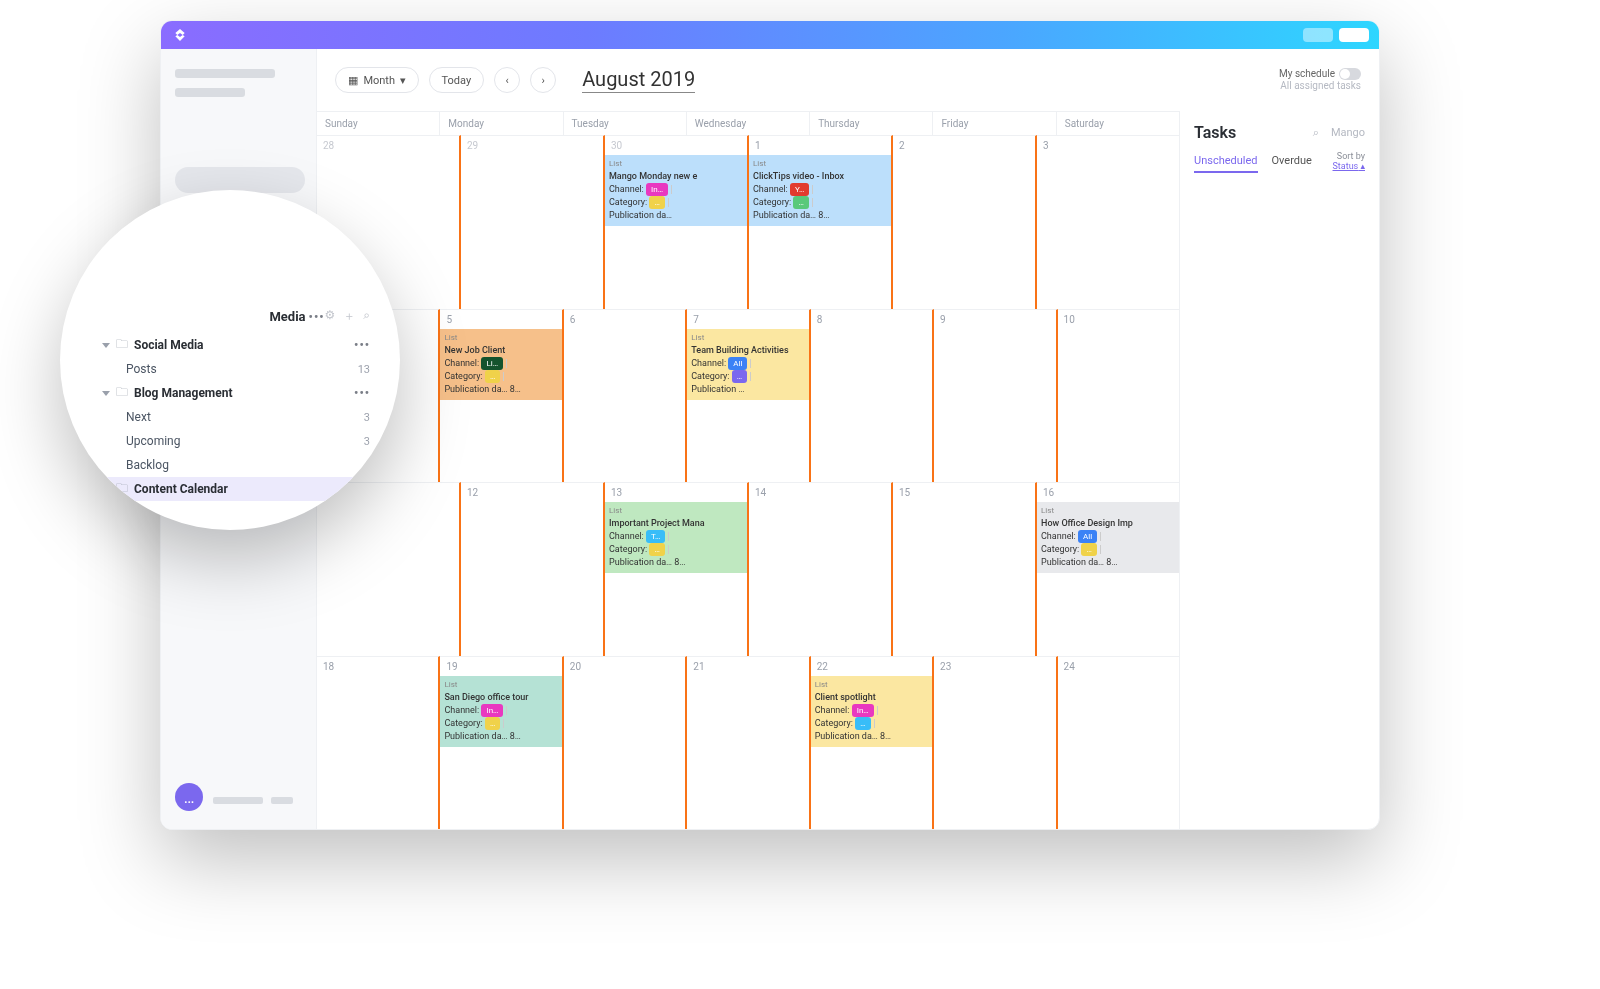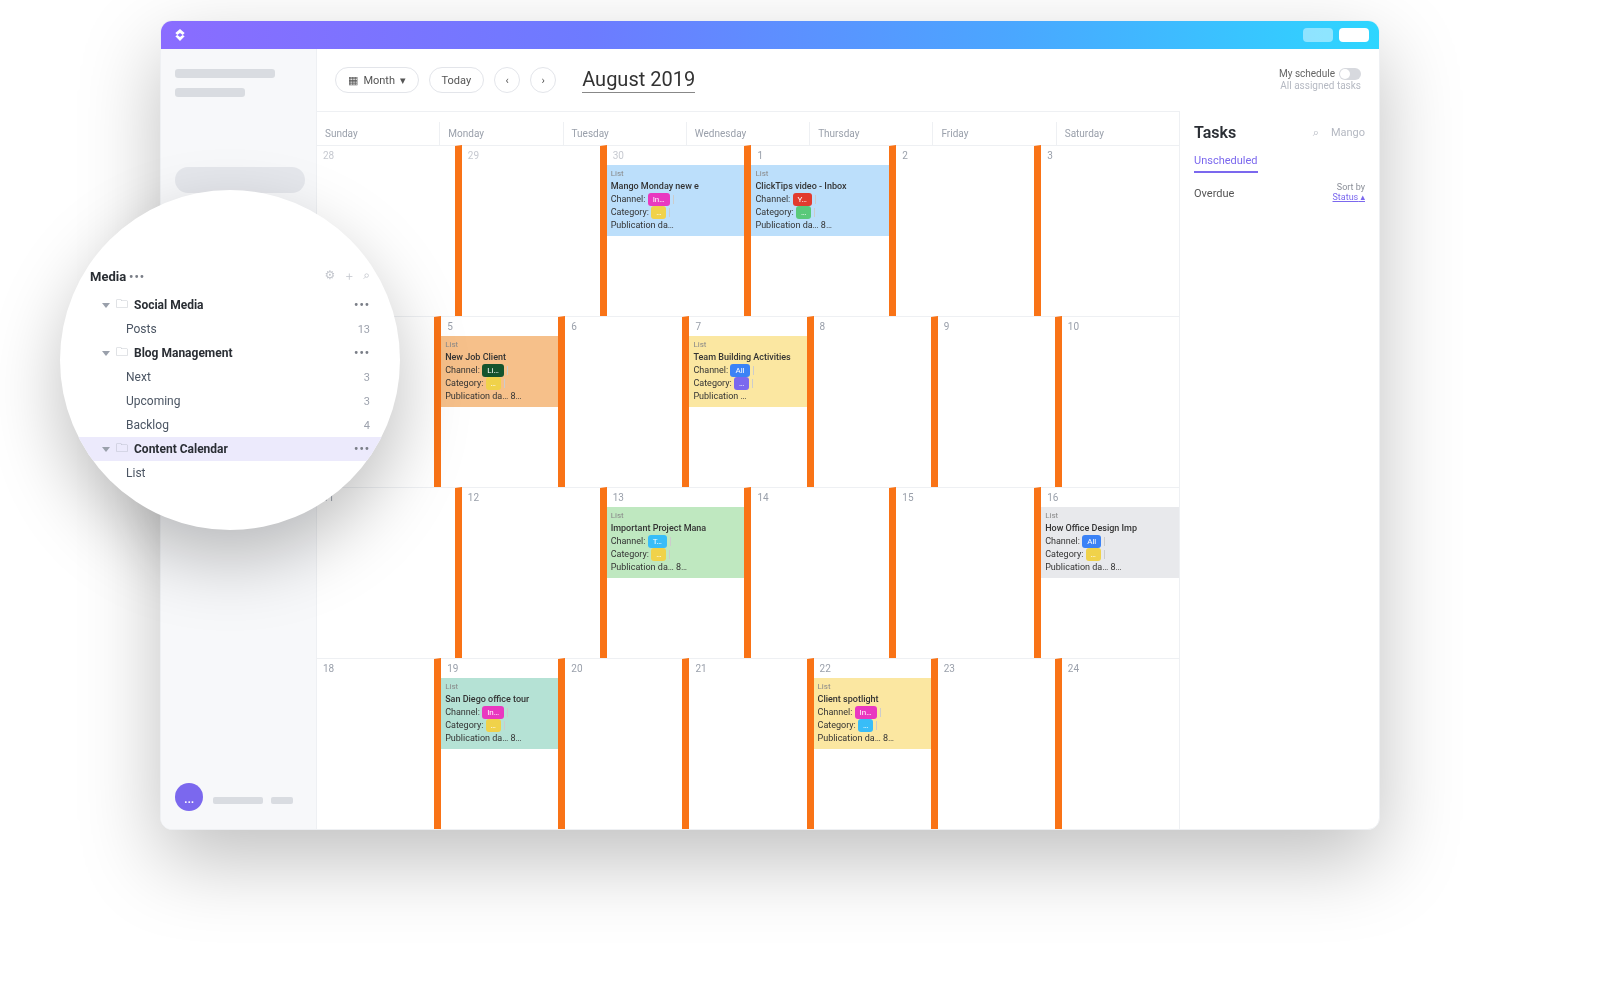--- a/index.html
+++ b/index.html
@@ -28,49 +28,49 @@
   .btn.icon-only{width:26px;padding:0;justify-content:center;}
   .title{font-size:20px;color:#333;border-bottom:1px solid #888;padding-bottom:1px;margin-left:16px;}
   .spacer{flex:1;}
   .schedule{text-align:right;font-size:10px;color:#666;line-height:12px;}
   .toggle{width:22px;height:12px;border-radius:6px;background:#d7d9de;display:inline-block;vertical-align:middle;margin-left:4px;position:relative;}
   .toggle::after{content:"";position:absolute;left:1px;top:1px;width:10px;height:10px;border-radius:50%;background:#fff;}
   .schedule .sub{color:#b5b9c2;margin-left:12px;}
   
   .cal-wrap{flex:1;display:flex;}
   .calendar{flex:1;display:flex;flex-direction:column;border-top:1px solid #eef0f3;}
-  .hdr{display:flex;margin-top:10px;}
+  .hdr{display:flex;}
   .hdr .cell{flex:1;font-size:10px;color:#9aa0ab;padding:6px 8px;border-right:1px solid #eef0f3;}
   .hdr .cell:last-child{border-right:none;}
   .row{display:flex;flex:1;min-height:112px;}
-  .dcell{flex:1;border-top:1px solid #eef0f3;border-right:7px solid #f97316;padding:0;position:relative;overflow:hidden;}
+  .dcell{flex:1;border-top:1px solid #eef0f3;border-right:2px solid #f97316;padding:0;position:relative;overflow:hidden;}
   .dcell:last-child{border-right:none;}
   .dnum{font-size:10px;color:#9aa0ab;padding:4px 6px;display:block;}
   .dnum.faded{color:#c6c9d0;}
   
   .card{margin:0 0 0 0;padding:2px 4px 4px 4px;font-size:9px;color:#333;line-height:13px;overflow:hidden;}
   .card .list{font-size:8px;color:#888;}
   .card .ttl{font-weight:500;white-space:nowrap;overflow:hidden;}
   .card .ln{white-space:nowrap;overflow:hidden;}
   .chip{display:inline-block;padding:0 5px;border-radius:3px;font-size:8px;color:#fff;vertical-align:middle;}
   .divl{display:inline-block;width:1px;height:9px;background:#ccc;vertical-align:middle;margin-left:3px;}
   
   .panel{width:200px;border-left:1px solid #eef0f3;padding:12px 14px;}
   .panel-h{display:flex;align-items:center;justify-content:space-between;margin-bottom:12px;}
   .panel-h h3{font-size:16px;font-weight:600;color:#2a2e34;}
   .panel-h .ico{color:#b5b9c2;font-size:11px;display:flex;gap:12px;}
-  .tabs{font-size:11px;display:flex;gap:14px;margin-bottom:4px;flex-direction:column;}
+  .tabs{font-size:11px;display:flex;gap:14px;margin-bottom:4px;}
   .tab{color:#555;padding-bottom:4px;cursor:pointer;}
   .tab.active{color:#7b68ee;border-bottom:2px solid #7b68ee;}
   .sort{text-align:right;font-size:9px;color:#8b8f98;margin-top:-26px;}
   .sort .lnk{color:#7b68ee;text-decoration:underline;}
   
   .bubble{position:absolute;left:60px;top:190px;width:340px;height:340px;border-radius:50%;background:#fff;box-shadow:0 30px 70px rgba(0,0,0,.25);overflow:hidden;}
   .bub-inner{padding:78px 30px 0 30px;font-size:12px;color:#2a2e34;}
-  .space-h{display:flex;align-items:center;justify-content:space-between;margin-bottom:8px;}
+  .space-h{display:flex;align-items:center;justify-content:flex-end;margin-bottom:8px;margin-top:40px;}
   .space-h .name{font-weight:700;font-size:13px;}
   .space-h .ic{color:#c3c6cd;font-size:12px;display:flex;gap:8px;}
   .tree-item{display:flex;align-items:center;justify-content:space-between;height:24px;padding-left:12px;cursor:pointer;}
   .tree-item .lbl{display:flex;align-items:center;gap:6px;}
   .caret{width:0;height:0;border-left:4px solid transparent;border-right:4px solid transparent;border-top:5px solid #9aa0ab;}
   .fold{color:#9aa0ab;}
   .cnt{font-size:11px;color:#9da2ad;}
   .dots{color:#7a7e87;letter-spacing:1px;font-weight:700;}
   .sub-item{display:flex;align-items:center;justify-content:space-between;height:24px;padding-left:36px;font-size:12px;color:#4b5563;cursor:pointer;}
   .tree-item.active{background:#eceafc;border-left:3px solid #7b68ee;margin-left:-30px;padding-left:39px;margin-right:-30px;padding-right:30px;}

